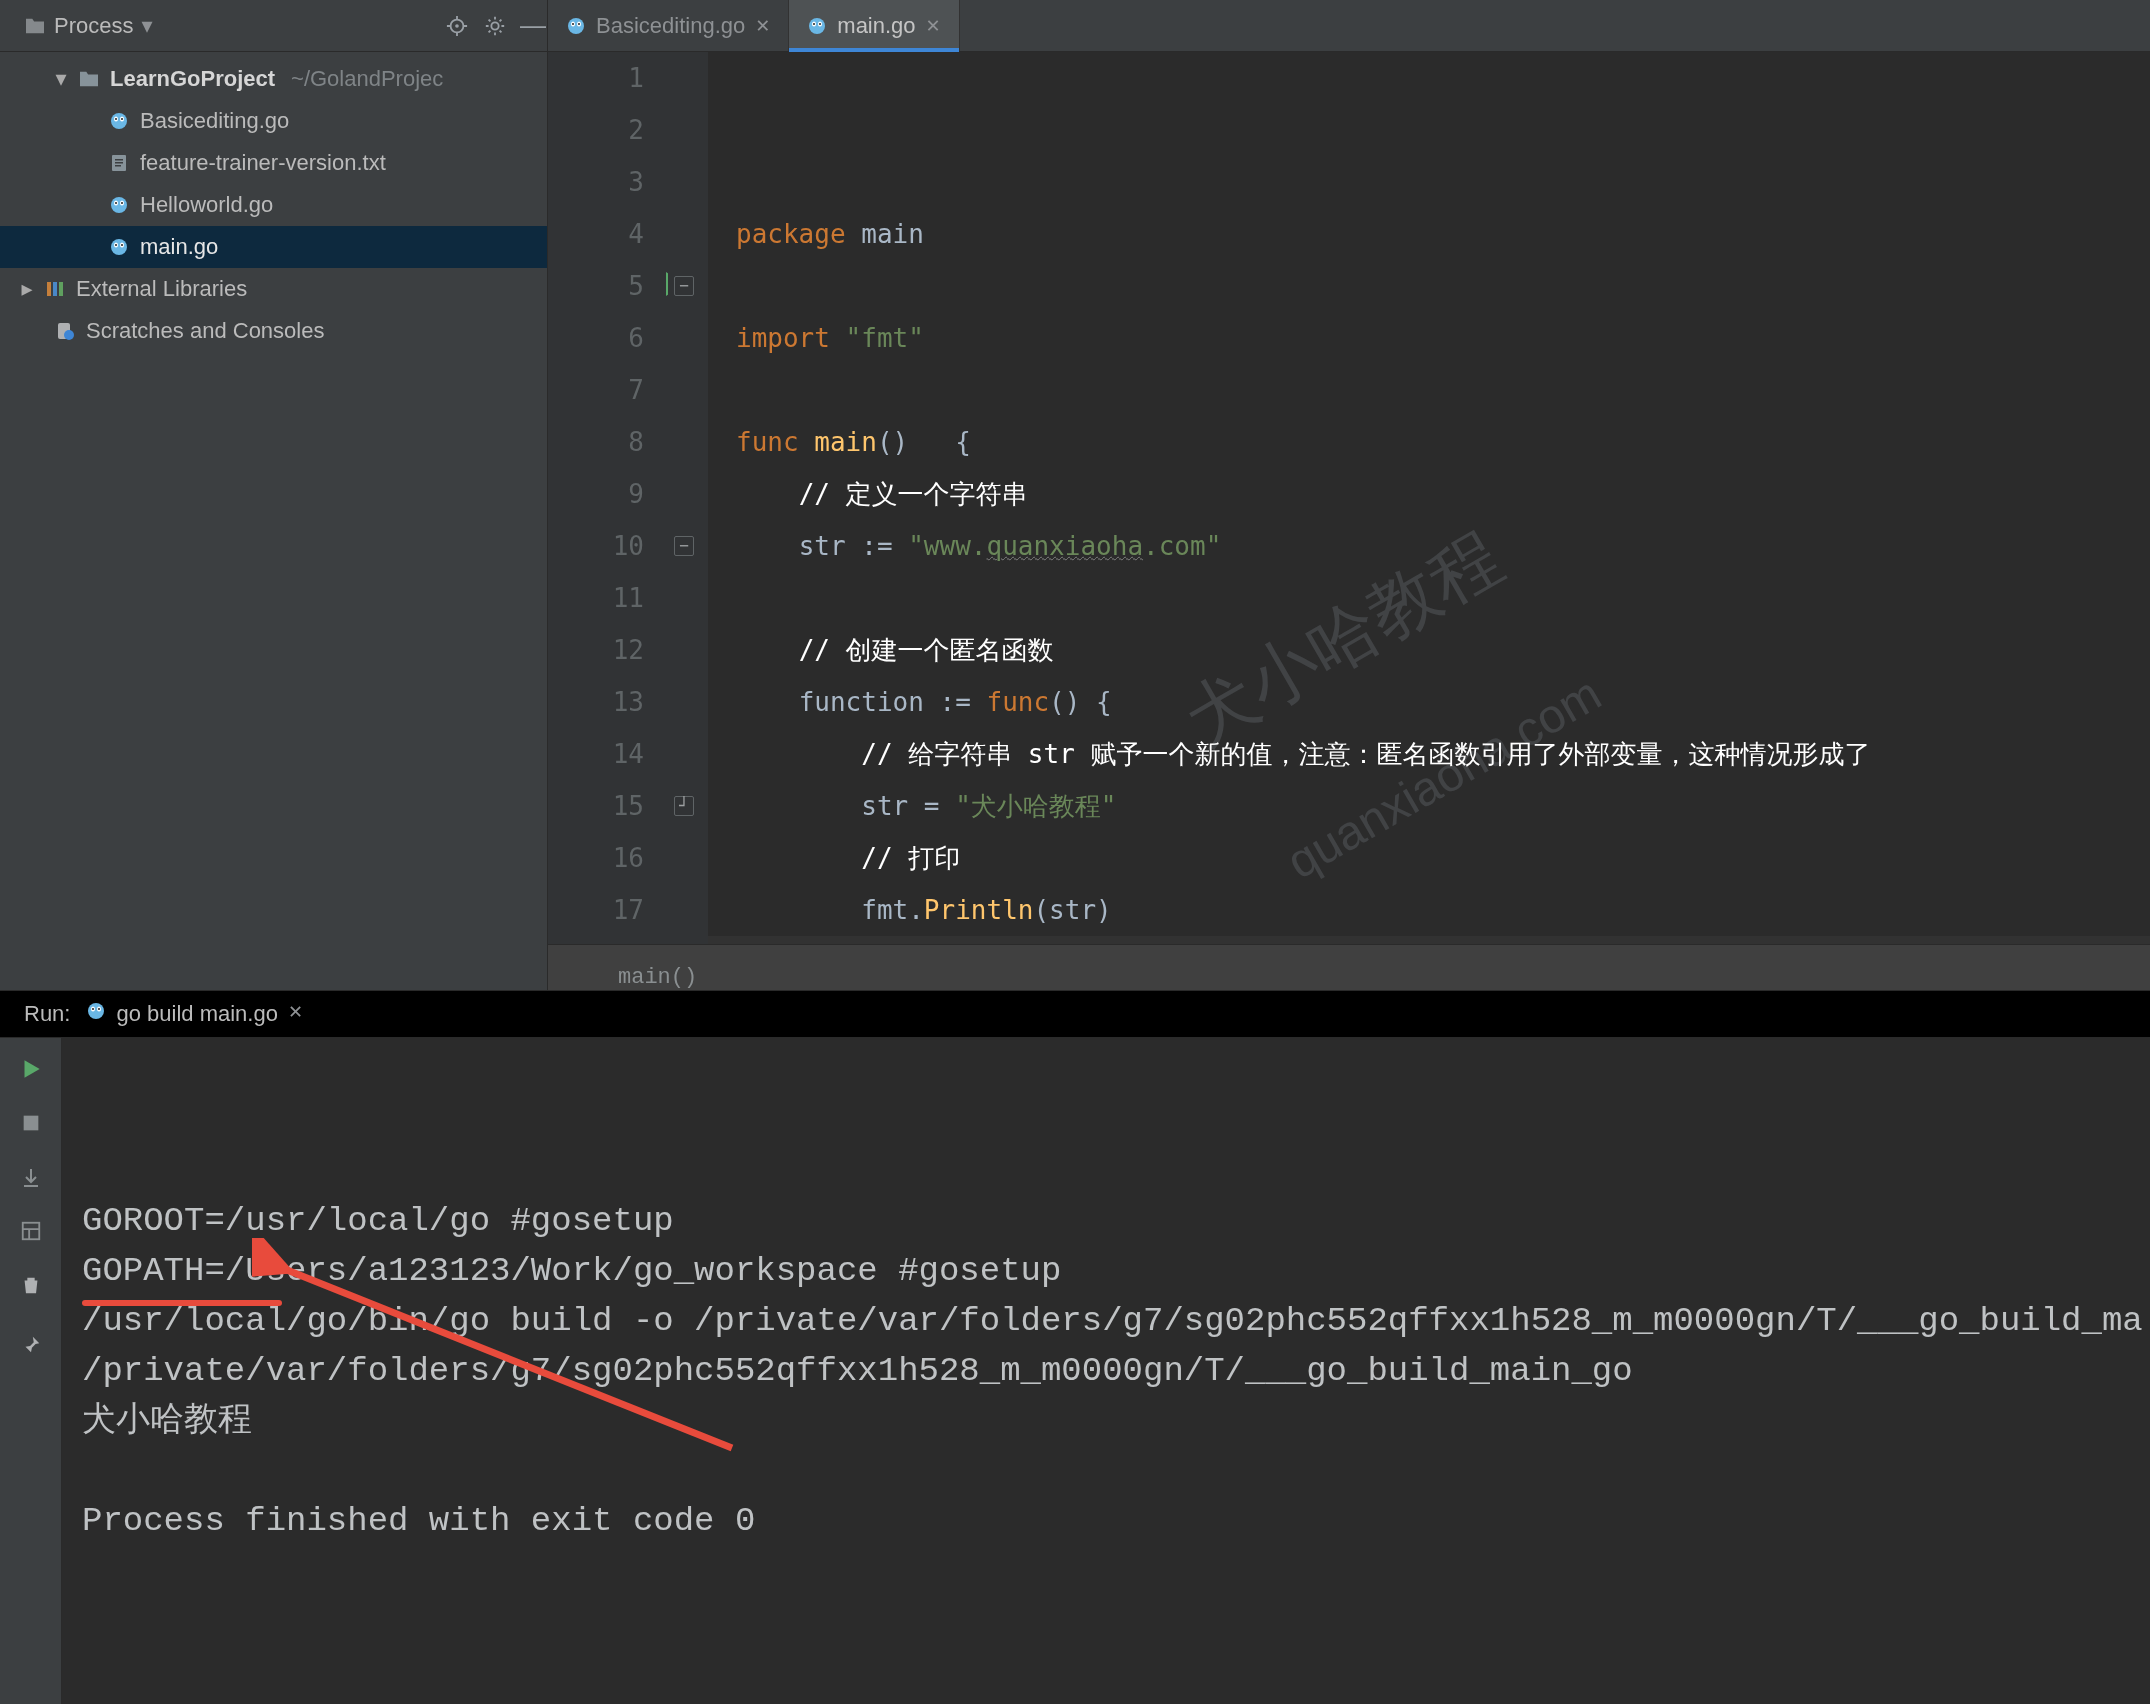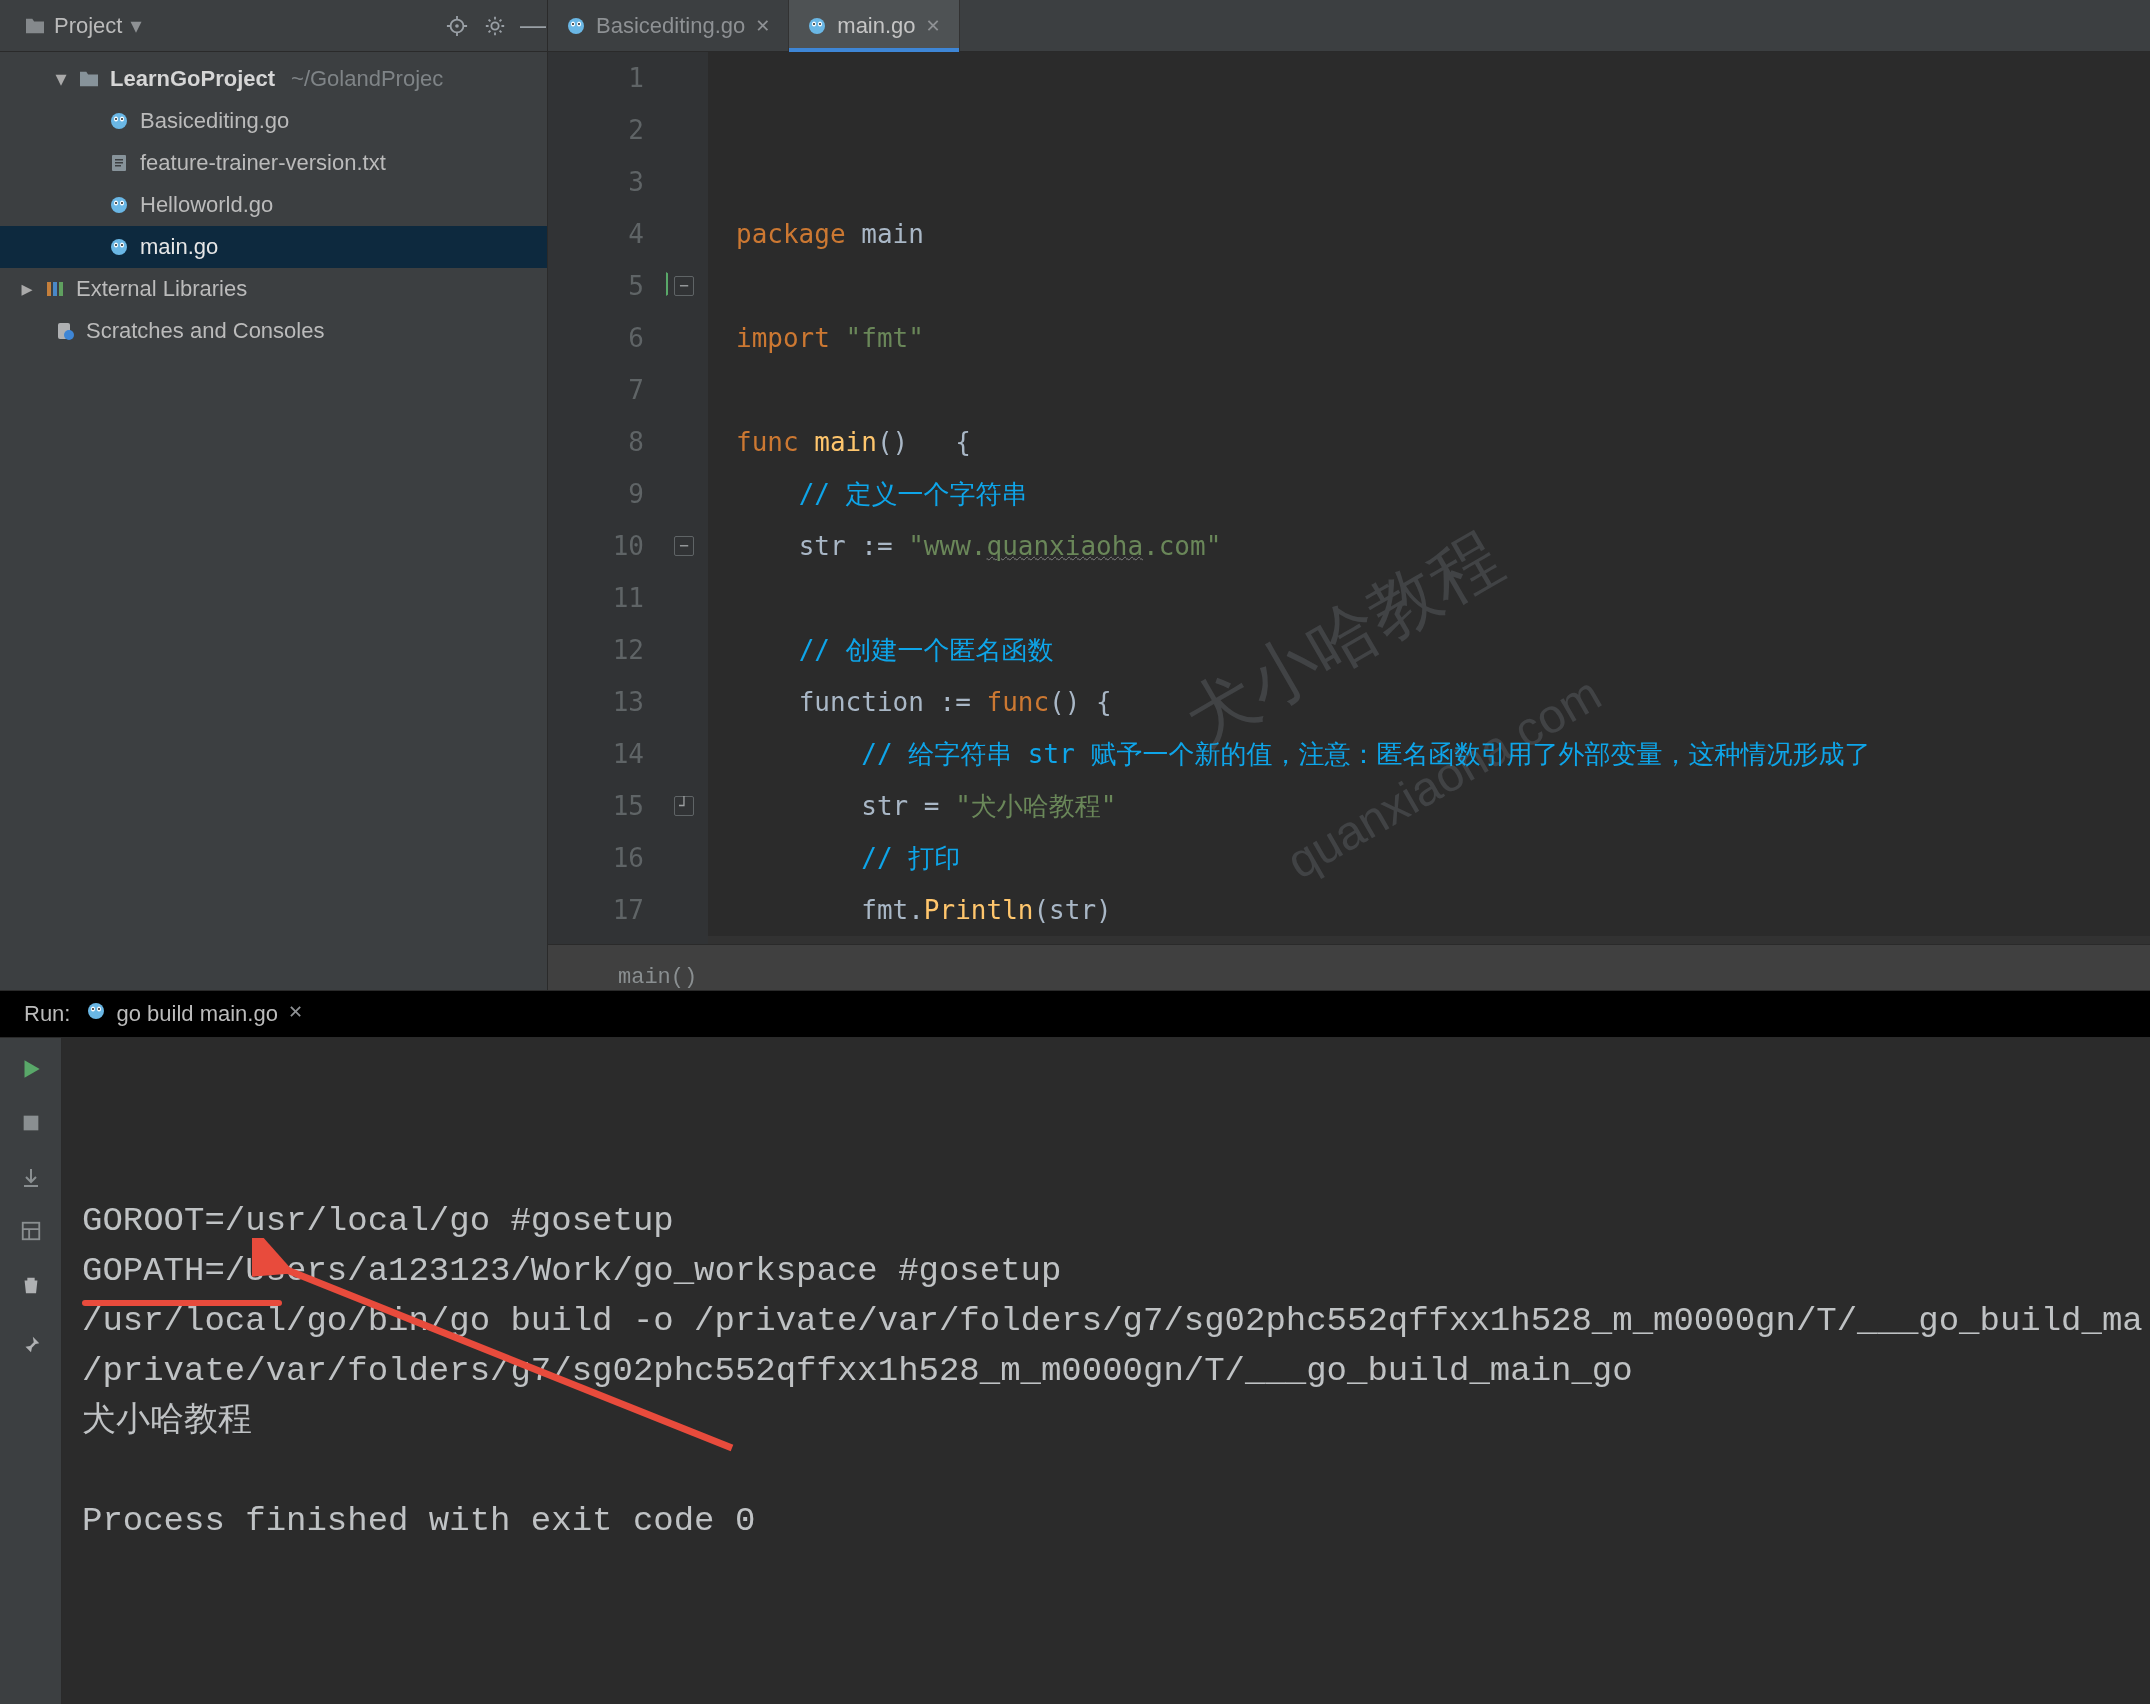--- a/index.html
+++ b/index.html
@@ -169,21 +169,21 @@
   .hl-line {
     position: absolute;
     left: 0; right: 0;
     height: 52px;
     background: #323232;
     z-index: 0;
   }
   .code .line > * { position: relative; z-index: 1; }
   .kw { color: #CC7832; }
   .str { color: #6A8759; }
-  .cm { color: #0ea5e9; }
+  .cm { color: #ffffff; }
   .fn { color: #FFC66D; }
   .ident { color: #A9B7C6; }
   .op { color: #A9B7C6; }
   .wavy { text-decoration: underline wavy #808080; text-decoration-thickness: 1px; }
   .breadcrumb-bar {
     height: 46px;
     background: #404040;
     border-top: 1px solid #2A2A2A;
     padding-left: 70px;
     display: flex;
@@ -260,21 +260,21 @@
 <body>
 
 <div class="app">
 
   <div class="top-strip">
     <div class="top-left">
       <span class="proj-label">
         <svg class="folder-ic" viewBox="0 0 24 20">
             <path fill="#85898C" d="M2 2h7l2 3h11v13H2z"></path>
           </svg>
-        <span>Project</span>
+        <span>Process</span>
         <span style="color:#8E9194">▾</span>
       </span>
       <span class="tl-spacer"></span>
       <span class="tl-ic">
           <svg viewBox="0 0 24 24" width="22" height="22">
             <circle cx="12" cy="12" r="7" fill="none" stroke="#9AA0A6" stroke-width="2"></circle>
             <circle cx="12" cy="12" r="2" fill="#9AA0A6"></circle>
             <path stroke="#9AA0A6" stroke-width="2" d="M12 1v4M12 19v4M1 12h4M19 12h4"></path>
           </svg>
         </span>

